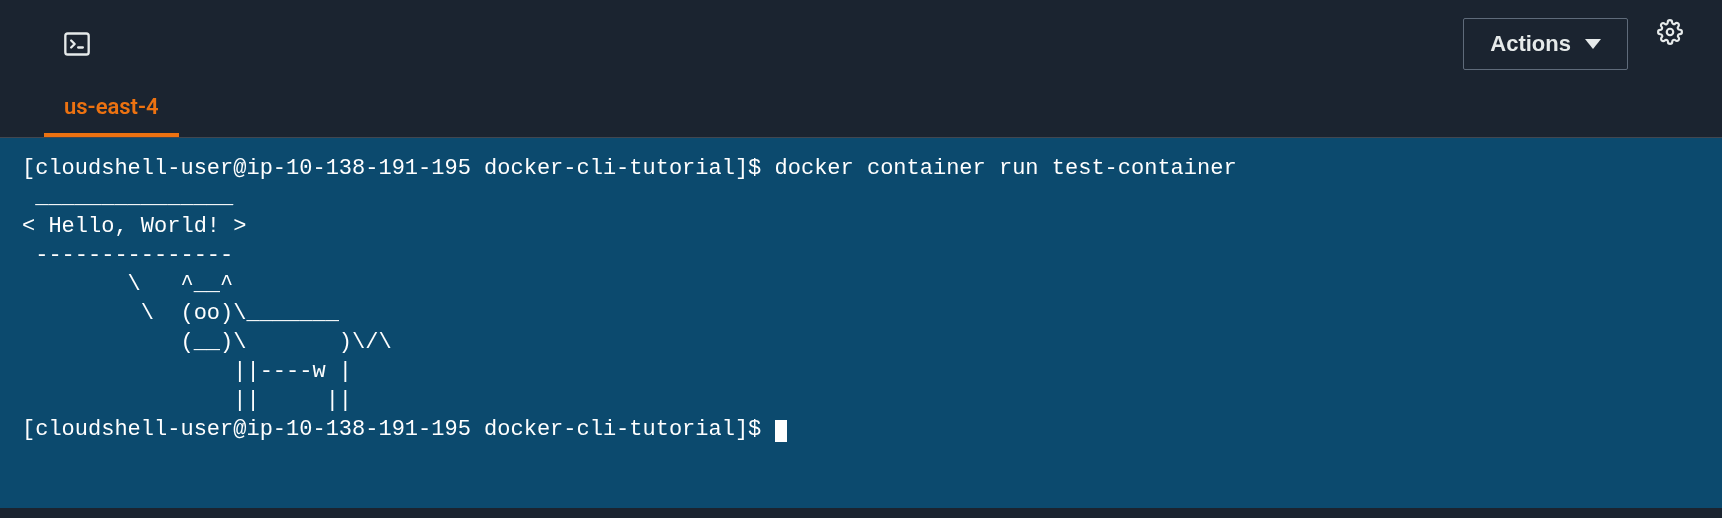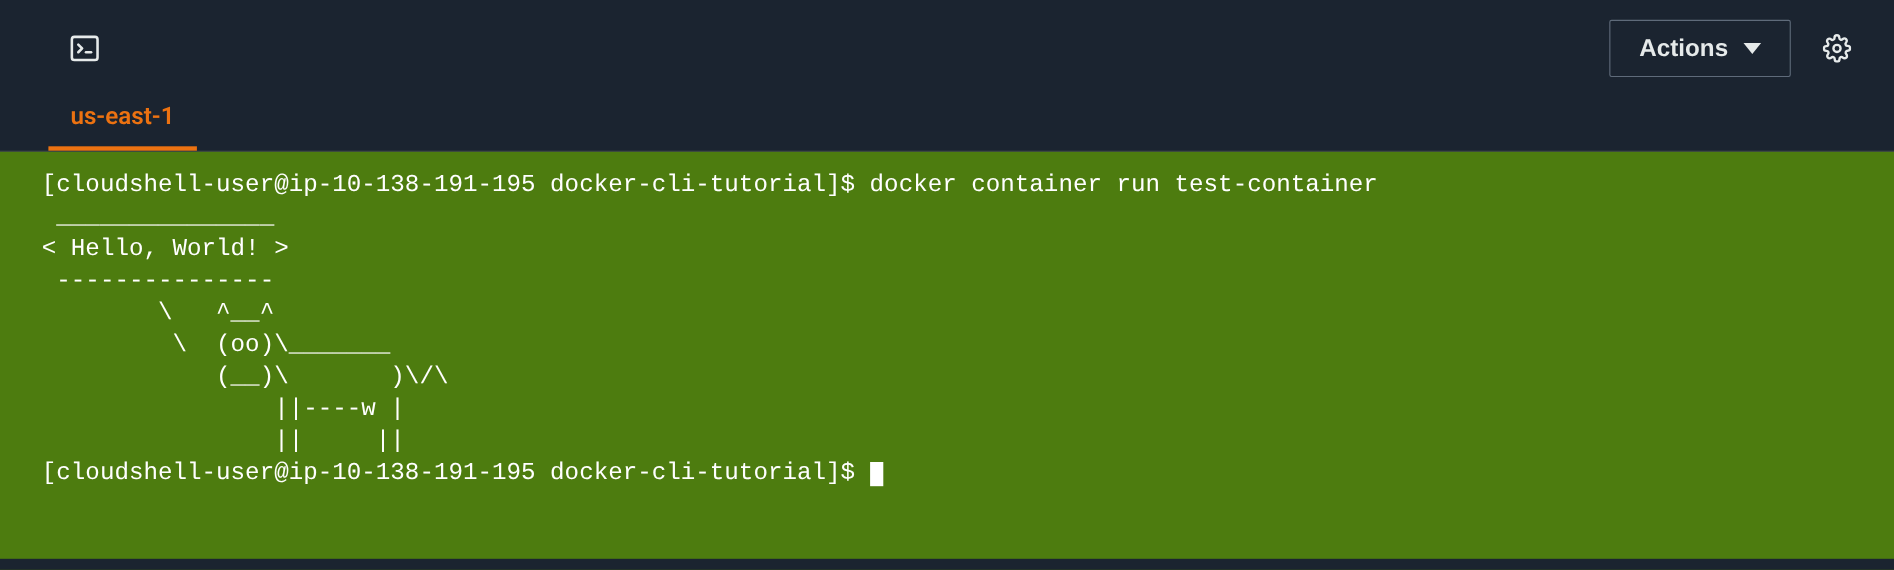--- a/index.html
+++ b/index.html
@@ -29,21 +29,20 @@
       align-items: center;
       justify-content: center;
     }
     .title {
       font-size: 30px;
       font-weight: 500;
       color: #e6eaea;
     }
     .header-right {
       display: flex;
-      align-items: center;
       gap: 28px;
     }
     .actions-btn {
       border: 1px solid #5f6b7a;
       background: transparent;
       color: #e6eaea;
       font-size: 22px;
       font-weight: 600;
       padding: 12px 26px;
       border-radius: 2px;
@@ -74,22 +73,22 @@
     .tab {
       display: inline-block;
       padding: 12px 20px 14px 20px;
       font-size: 22px;
       font-weight: 600;
       color: #ec7211;
       border-bottom: 4px solid #ec7211;
       cursor: pointer;
     }
     .terminal {
-      background: #4d7c0f;
-      padding: 16px 38px;
+      background: #0c4a6e;
+      padding: 16px 22px;
       font-family: "Menlo", "Consolas", "Courier New", monospace;
       font-size: 22px;
       line-height: 1.32;
       white-space: pre;
       color: #ffffff;
       height: calc(100% - 148px);
     }
     .prompt-line { color: #ffffff; }
     .output { color: #ffffff; }
     .cursor {
@@ -121,21 +120,21 @@
     <span class="settings-icon">
       <svg viewBox="0 0 24 24" width="26" height="26" fill="none" stroke="#e6eaea" stroke-width="2">
         <circle cx="12" cy="12" r="3"></circle>
         <path d="M19.4 15a1.65 1.65 0 0 0 .33 1.82l.06.06a2 2 0 1 1-2.83 2.83l-.06-.06a1.65 1.65 0 0 0-1.82-.33 1.65 1.65 0 0 0-1 1.51V21a2 2 0 0 1-4 0v-.09a1.65 1.65 0 0 0-1-1.51 1.65 1.65 0 0 0-1.82.33l-.06.06a2 2 0 1 1-2.83-2.83l.06-.06a1.65 1.65 0 0 0 .33-1.82 1.65 1.65 0 0 0-1.51-1H3a2 2 0 0 1 0-4h.09a1.65 1.65 0 0 0 1.51-1 1.65 1.65 0 0 0-.33-1.82l-.06-.06a2 2 0 1 1 2.83-2.83l.06.06a1.65 1.65 0 0 0 1.82.33h0a1.65 1.65 0 0 0 1-1.51V3a2 2 0 0 1 4 0v.09a1.65 1.65 0 0 0 1 1.51h0a1.65 1.65 0 0 0 1.82-.33l.06-.06a2 2 0 1 1 2.83 2.83l-.06.06a1.65 1.65 0 0 0-.33 1.82v0a1.65 1.65 0 0 0 1.51 1H21a2 2 0 0 1 0 4h-.09a1.65 1.65 0 0 0-1.51 1z"></path>
       </svg>
     </span>
   </div>
 </div>
 
 <div class="tabs">
-  <span class="tab">us-east-1</span>
+  <span class="tab">us-east-4</span>
 </div>
 
 <div class="terminal"><span class="prompt-line"><span>[cloudshell-user@ip-10-138-191-195 docker-cli-tutorial]$ </span><span>docker container run test-container</span></span>
 <span class="output"> _______________
 &lt; Hello, World! &gt;
  ---------------
         \   ^__^
          \  (oo)\_______
             (__)\       )\/\
                 ||----w |

